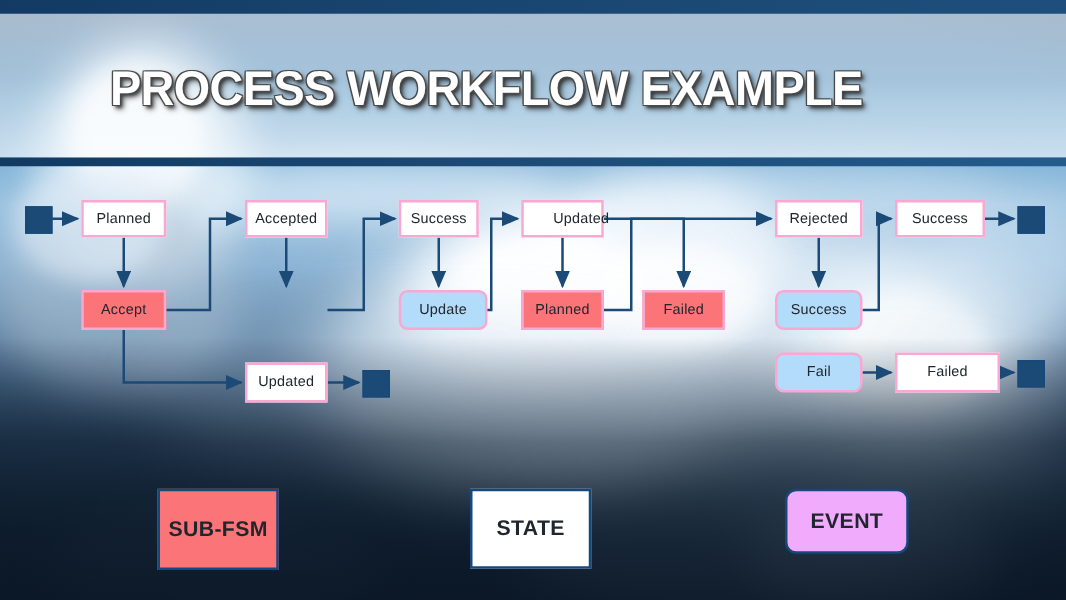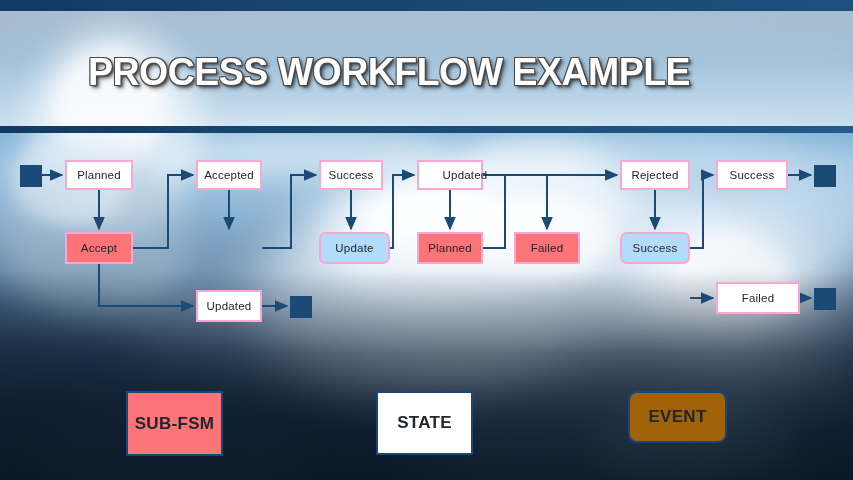--- a/index.html
+++ b/index.html
@@ -93,21 +93,21 @@
   
   .legend-box{
     position:absolute;box-sizing:border-box;
     border:2px solid #17487a;
     display:flex;align-items:center;justify-content:center;
     font-family:"Liberation Sans", sans-serif;
     font-size:17px;font-weight:bold;color:#20262e;letter-spacing:.3px;
   }
   .legend-box.subfsm{background:#fb7477;}
   .legend-box.state{background:#ffffff;}
-  .legend-box.event{background:#a16207;border-radius:9px;}
+  .legend-box.event{background:#f0abfc;border-radius:9px;}
 </style>
 </head>
 <body>
 
 <div id="slide">
 
   <div class="bg bg-sky"></div>
 
   <div class="bg">
 
@@ -214,20 +214,21 @@
     <div class="node state" style="left:417px;top:160px;width:66px;height:30px;padding-left:30px;">Updated</div>
 
     <div class="node subfsm" style="left:417px;top:232px;width:66px;height:32px;">Planned</div>
 
     <div class="node subfsm" style="left:514px;top:232px;width:66px;height:32px;">Failed</div>
 
     <div class="node state" style="left:620px;top:160px;width:70px;height:30px;">Rejected</div>
 
     <div class="node event" style="left:620px;top:232px;width:70px;height:32px;">Success</div>
 
+    <div class="node event" style="left:620px;top:282px;width:70px;height:32px;">Fail</div>
 
     <div class="node state" style="left:716px;top:160px;width:72px;height:30px;">Success</div>
 
     <div class="node state" style="left:716px;top:282px;width:84px;height:32px;">Failed</div>
   </div>
 
   <div>
     <div class="legend-box subfsm" style="left:126px;top:391px;width:97px;height:65px;">SUB-FSM</div>
 
     <div class="legend-box state" style="left:376px;top:391px;width:97px;height:64px;">STATE</div>

